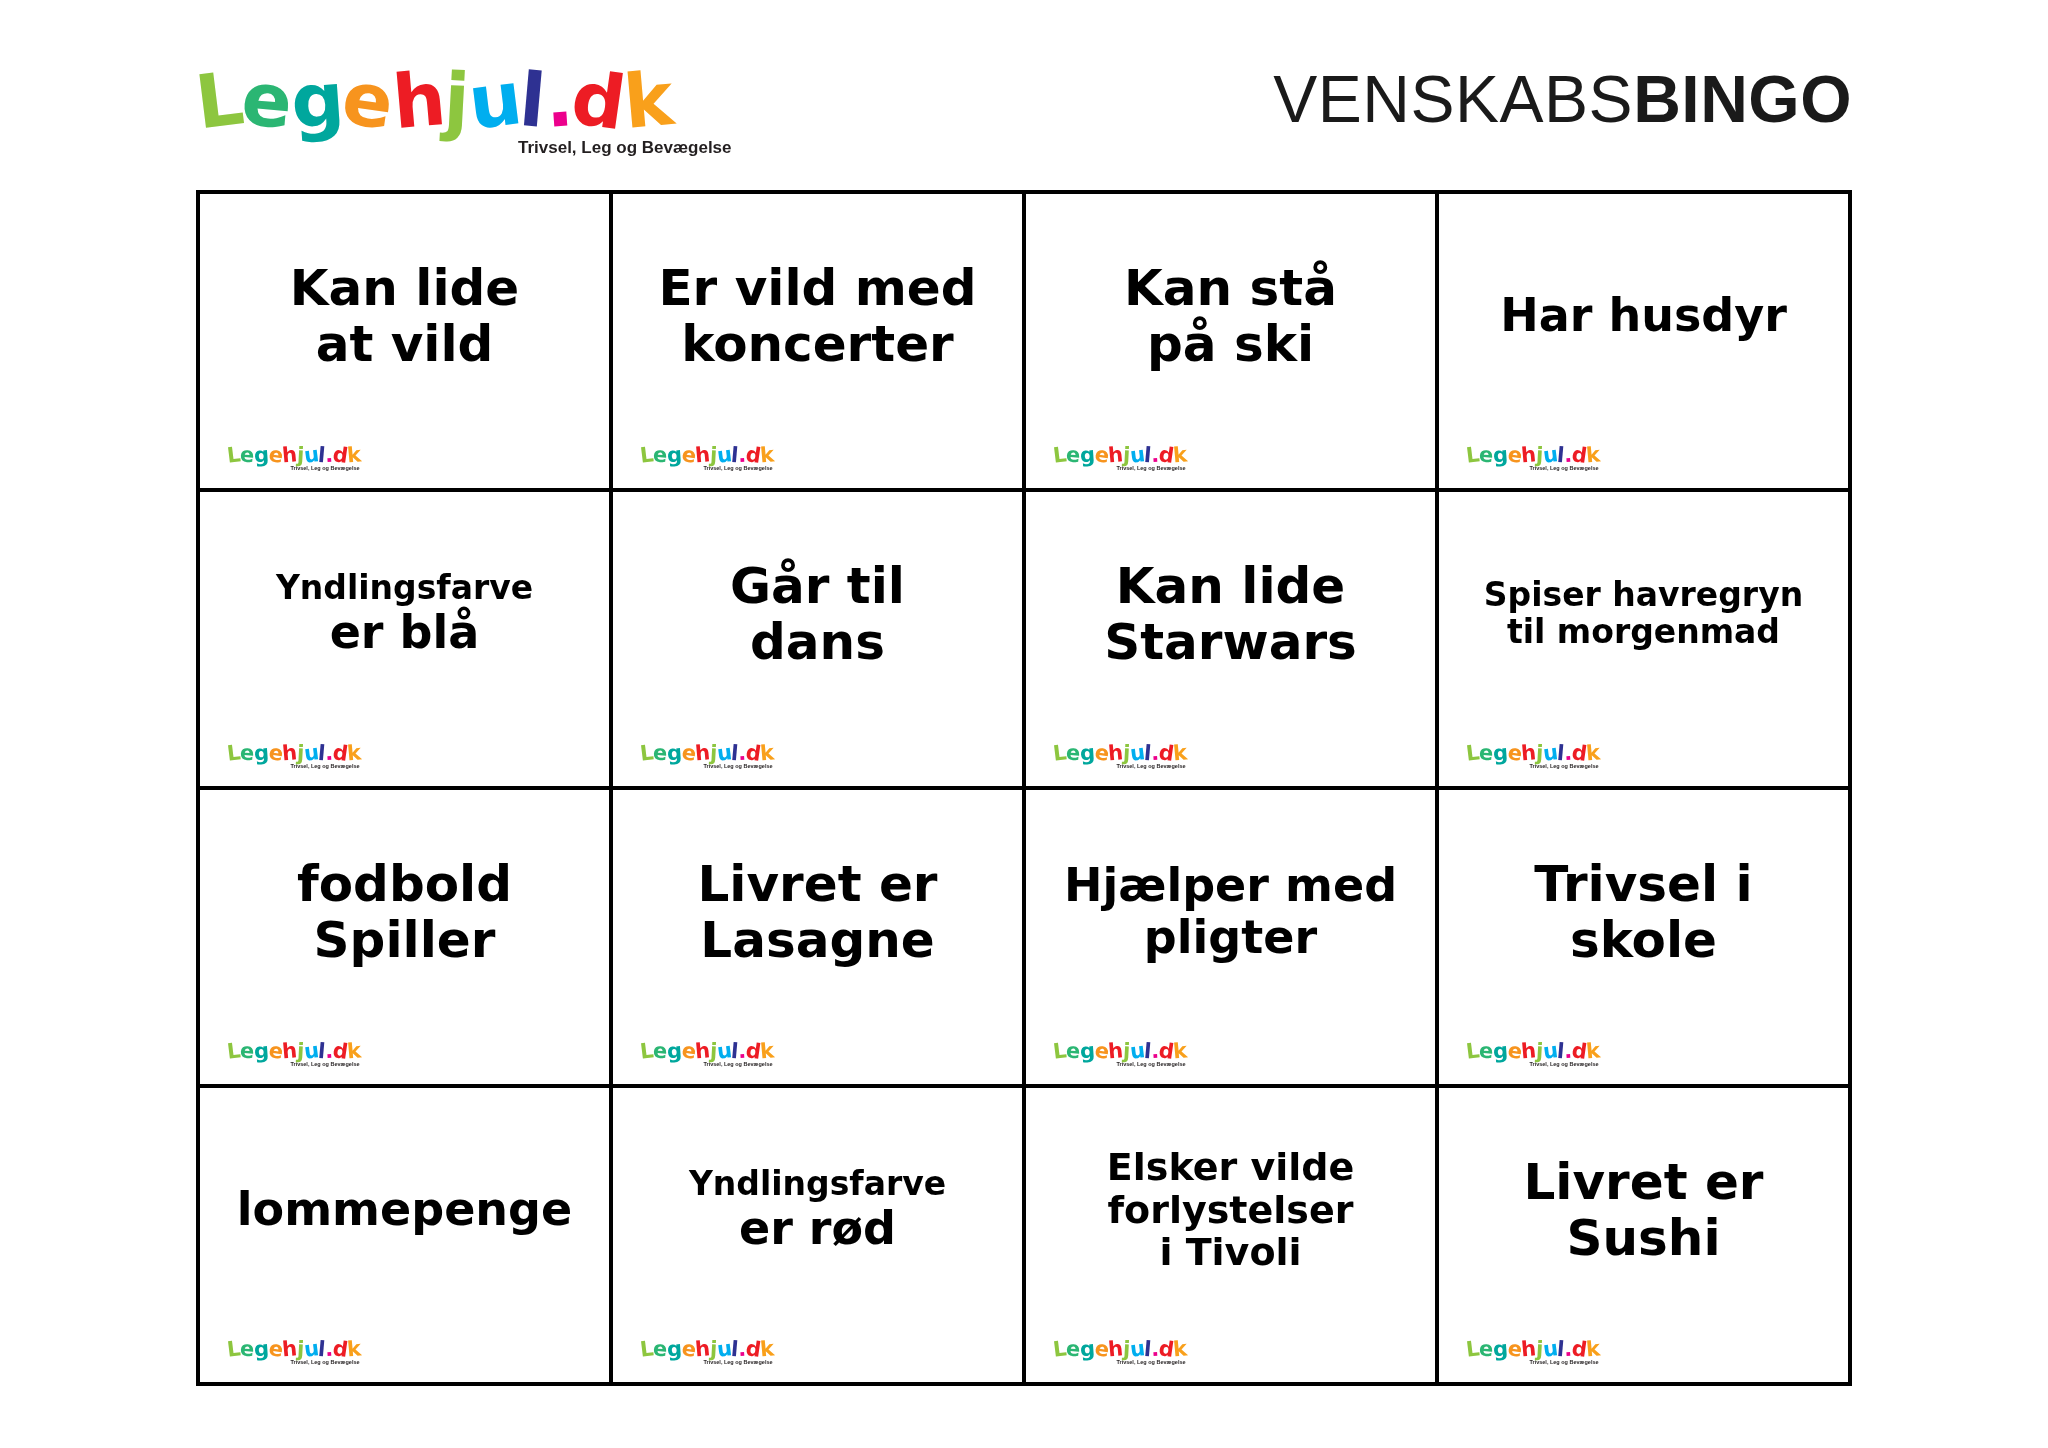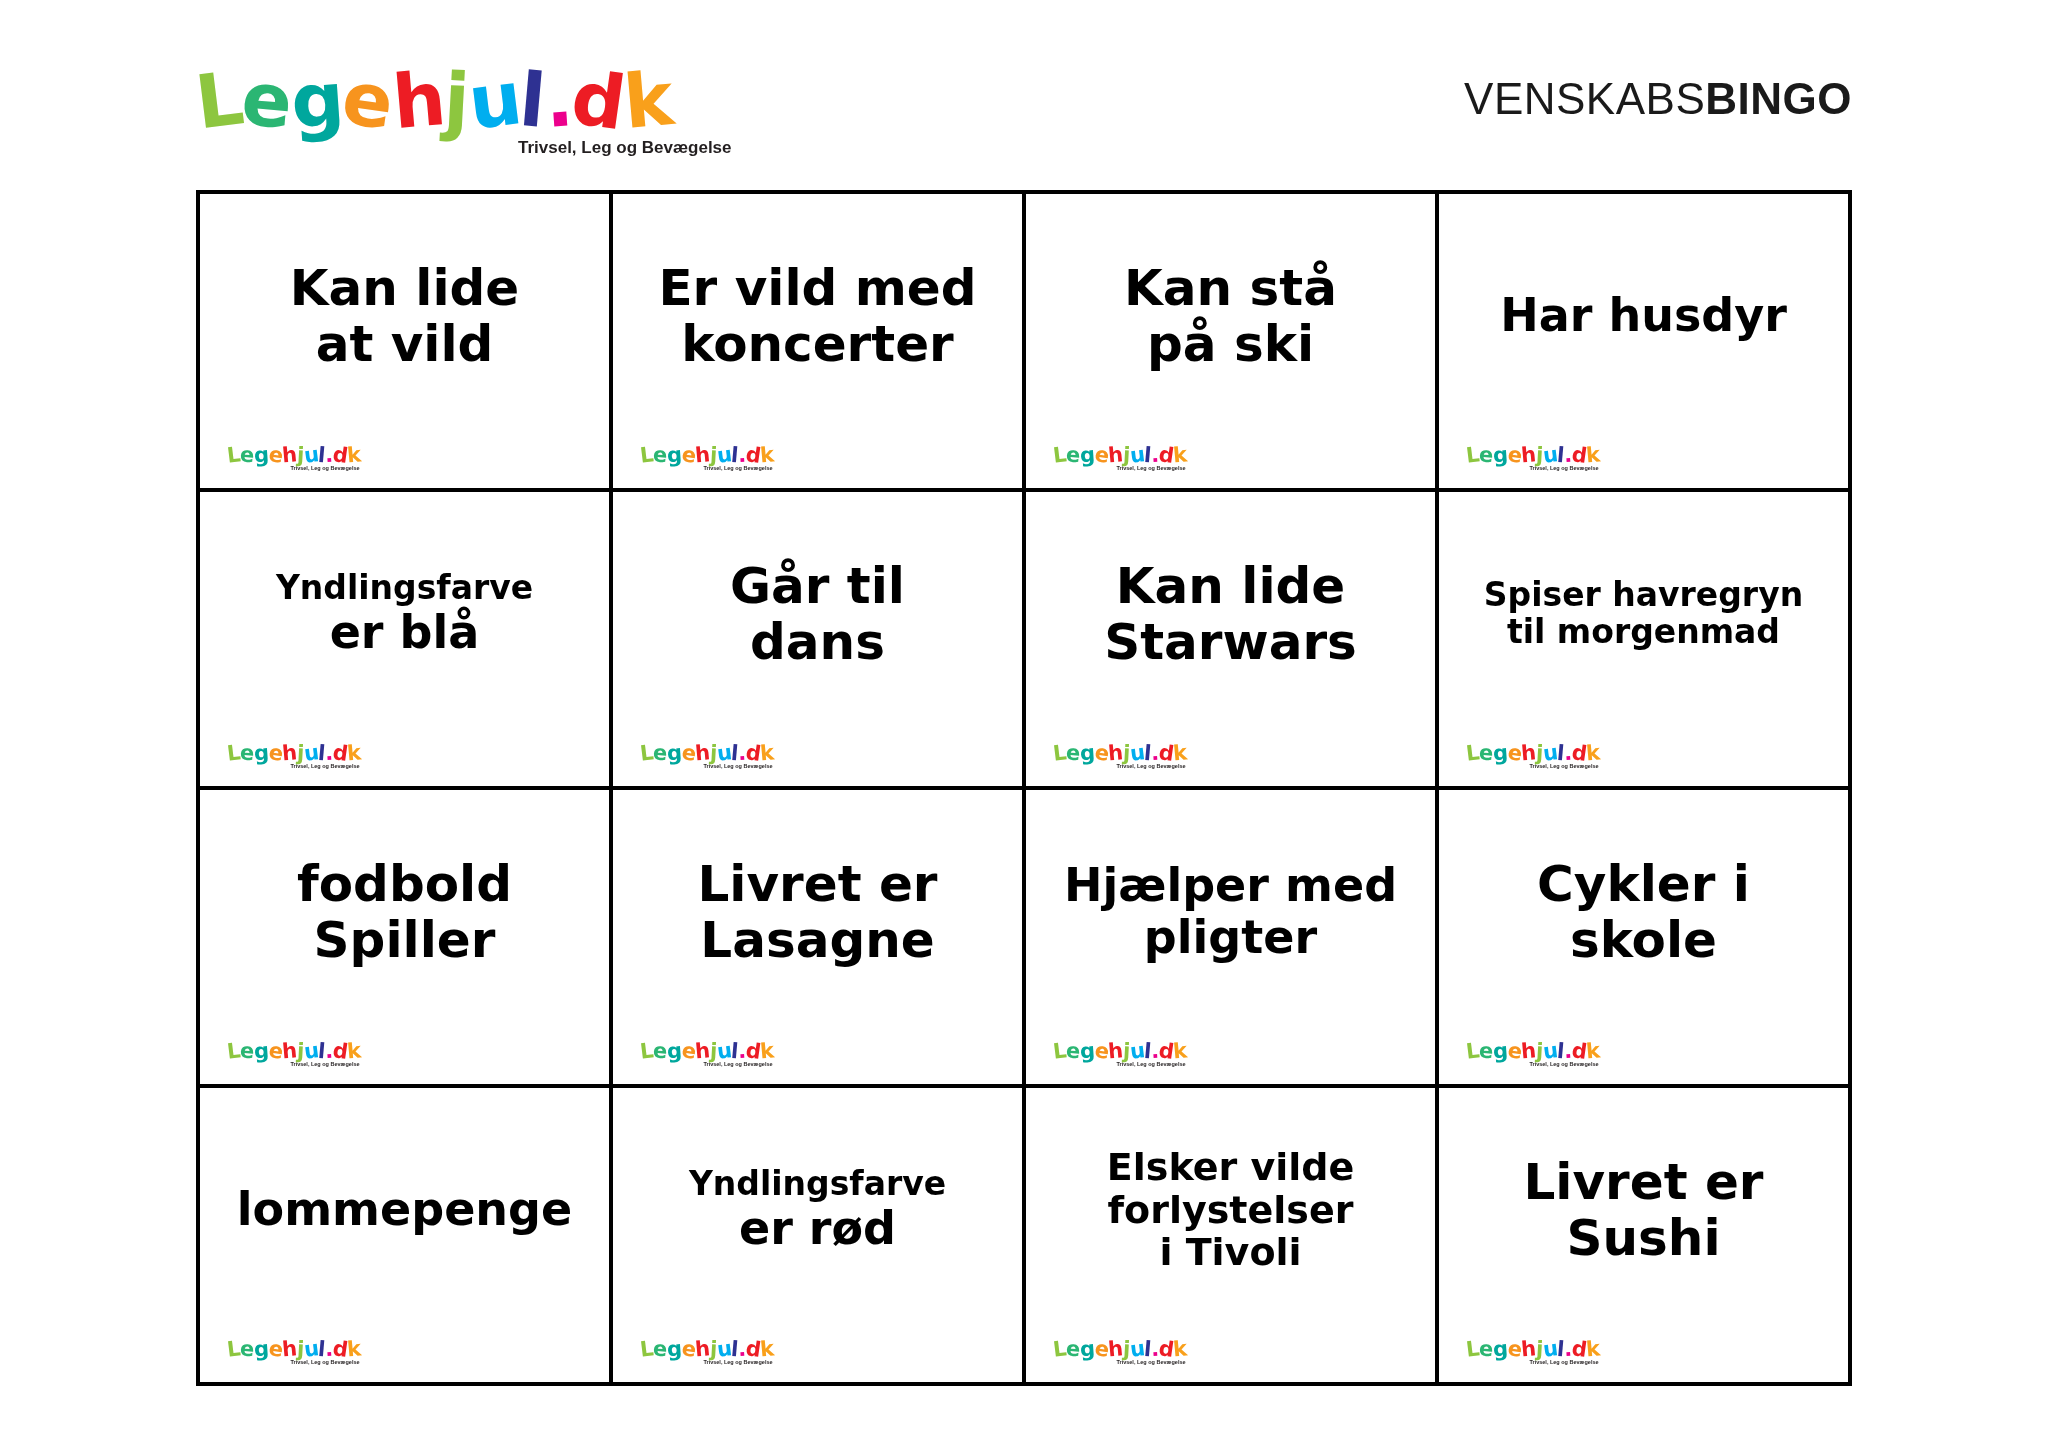--- a/index.html
+++ b/index.html
@@ -49,21 +49,21 @@
     font-size: 17px;
     font-weight: bold;
     color: #231f20;
     font-family: "Liberation Sans", sans-serif;
     white-space: nowrap;
   }
   .title {
     position: absolute;
     right: 196px;
     top: 36px;
-    font-size: 44px;
+    font-size: 66px;
     line-height: 70px;
     color: #1a1a1a;
     letter-spacing: 0.5px;
     white-space: nowrap;
   }
   .title .light { font-weight: 400; }
   .title .bold  { font-weight: bold; }
 
   
   .grid {
@@ -261,21 +261,21 @@
           <span style="display: block;">Hjælper med</span>
           <span style="display: block;">pligter</span>
         </div>
         <div class="mini-logo">
           <div class="mini-word"><span class="r1" style="color: rgb(141, 198, 63);">L</span><span class="r2" style="color: rgb(43, 182, 115);">e</span><span class="r3" style="color: rgb(0, 167, 157);">g</span><span class="r4" style="color: rgb(247, 148, 30);">e</span><span class="r5" style="color: rgb(237, 28, 36);">h</span><span class="r6" style="color: rgb(141, 198, 63);">j</span><span class="r1" style="color: rgb(0, 174, 239);">u</span><span class="r2" style="color: rgb(46, 49, 146);">l</span><span class="r3" style="color: rgb(236, 0, 140);">.</span><span class="r4" style="color: rgb(237, 28, 36);">d</span><span class="r5" style="color: rgb(249, 160, 27);">k</span></div>
           <div class="mini-tag">Trivsel, Leg og Bevægelse</div>
         </div>
       </div>
       <div class="cell">
         <div class="cell-text sz-xl">
-          <span style="display: block;">Cykler i</span>
+          <span style="display: block;">Trivsel i</span>
           <span style="display: block;">skole</span>
         </div>
         <div class="mini-logo">
           <div class="mini-word"><span class="r1" style="color: rgb(141, 198, 63);">L</span><span class="r2" style="color: rgb(43, 182, 115);">e</span><span class="r3" style="color: rgb(0, 167, 157);">g</span><span class="r4" style="color: rgb(247, 148, 30);">e</span><span class="r5" style="color: rgb(237, 28, 36);">h</span><span class="r6" style="color: rgb(141, 198, 63);">j</span><span class="r1" style="color: rgb(0, 174, 239);">u</span><span class="r2" style="color: rgb(46, 49, 146);">l</span><span class="r3" style="color: rgb(236, 0, 140);">.</span><span class="r4" style="color: rgb(237, 28, 36);">d</span><span class="r5" style="color: rgb(249, 160, 27);">k</span></div>
           <div class="mini-tag">Trivsel, Leg og Bevægelse</div>
         </div>
       </div>
       <div class="cell">
         <div class="cell-text sz-lg">
           <span style="display: block; text-align: center;">lommepenge</span>

